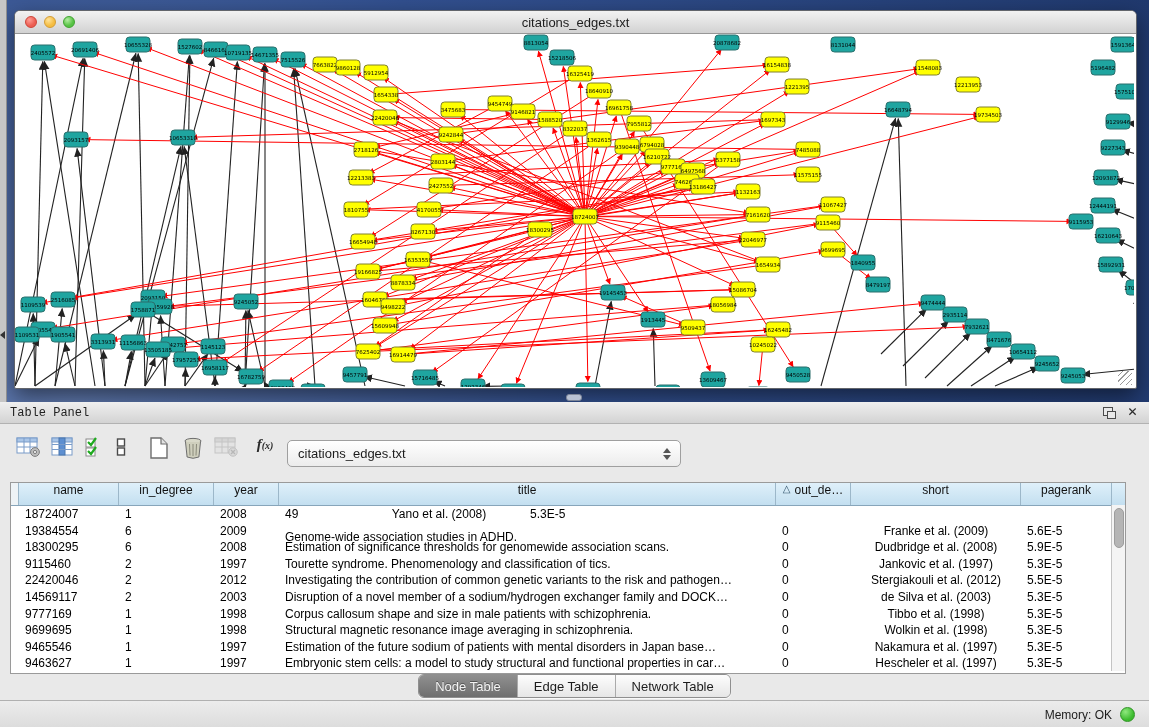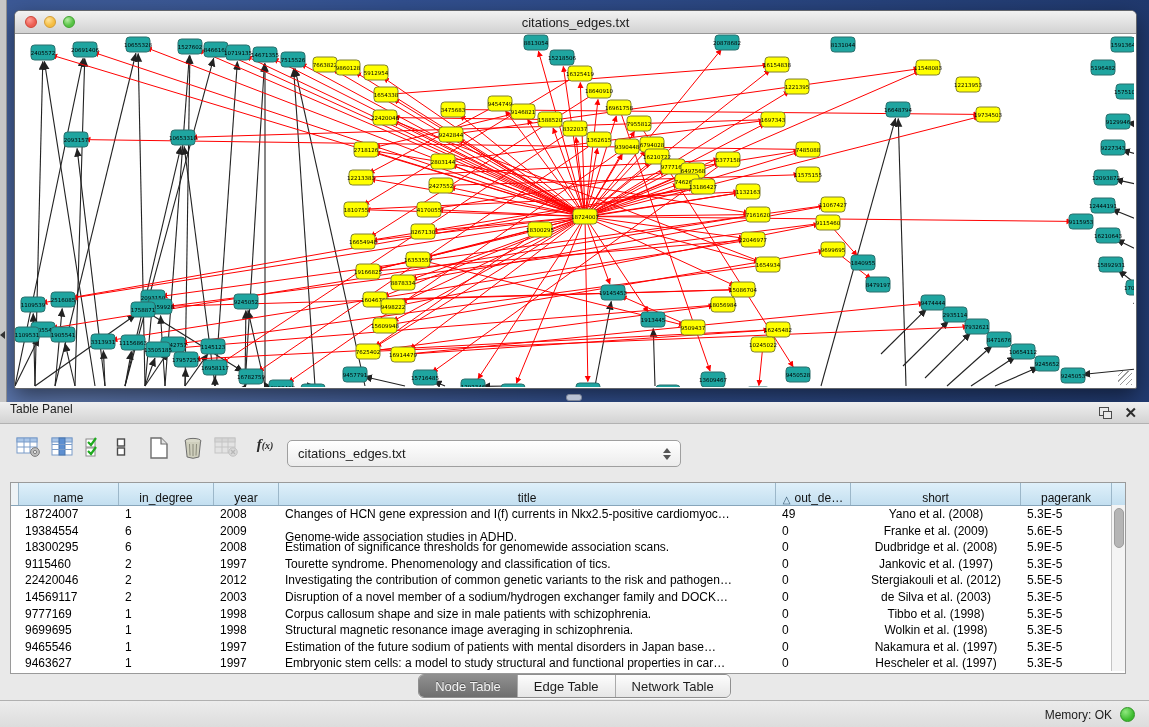--- a/index.html
+++ b/index.html
@@ -26,21 +26,21 @@
   .tl.green{background:radial-gradient(circle at 35% 30%, #b4eda2,#57c244 60%);border:1px solid #3fa32f;}
   .net-content{position:relative;width:1119px;height:353px;background:#fff;overflow:hidden;}
   .resize-grip{position:absolute;right:2px;bottom:2px;width:14px;height:14px;
                background:repeating-linear-gradient(135deg,transparent 0 3px,#9a9a9a 3px 4px);}
   .splitter-handle{position:absolute;left:566px;top:394px;width:14px;height:5px;border-radius:3px;
                    background:#b9c2d4;border:1px solid #7d8699;}
 
   
   .table-panel{position:absolute;left:0;top:402px;width:1149px;height:298px;background:#e9e9e9;}
   .panel-header{height:21px;background:linear-gradient(#efefef,#d3d3d3);
-                border-bottom:1px solid #b2b2b2;display:flex;}
+                border-bottom:1px solid #b2b2b2;display:flex;align-items:center;font-family:Liberation Mono, monospace;}
   .panel-title{font-size:12px;color:#222;margin-left:10px;}
   .panel-header-right{margin-left:auto;display:flex;align-items:center;gap:12px;margin-right:12px;}
   .float-icon{position:relative;width:13px;height:12px;}
   .float-icon .sq1{position:absolute;left:0;top:0;width:8px;height:7px;border:1.5px solid #4a4a4a;background:#e9e9e9;}
   .float-icon .sq2{position:absolute;right:0;bottom:0;width:7px;height:6px;border:1.5px solid #4a4a4a;background:#e9e9e9;}
   .close-x{font-size:15px;font-weight:bold;color:#2c2c2c;line-height:14px;cursor:default;}
 
   .toolbar{position:absolute;left:0;top:28px;width:1149px;height:46px;display:flex;align-items:center;}
   .tb-btn{width:34px;height:34px;display:flex;justify-content:center;background:none;border:none;padding:0;}
   .tb-btn svg{display:block;}
@@ -50,21 +50,21 @@
             border-radius:5px;background:linear-gradient(#ffffff,#ececec);
             display:flex;align-items:center;box-shadow:inset 0 1px 0 #fff;}
   .dropdown-label{font-size:13px;color:#1c1c1c;margin-left:10px;flex:1;}
   .dropdown-stepper{width:18px;display:flex;flex-direction:column;align-items:center;gap:2px;margin-right:4px;}
   .dropdown-stepper i{width:0;height:0;border-left:4px solid transparent;border-right:4px solid transparent;}
   .dropdown-stepper .up{border-bottom:5px solid #555;}
   .dropdown-stepper .down{border-top:5px solid #555;}
 
   .table-wrap{position:absolute;left:10px;top:80px;width:1114px;height:190px;border:1px solid #9a9a9a;background:#fff;}
   .thead{display:flex;height:22px;background:linear-gradient(#dff0fa,#c3dff0);border-bottom:1px solid #87a5ba;}
-  .th{box-sizing:border-box;border-right:1px solid #9cb7c9;display:flex;align-items:flex-end;justify-content:center;
+  .th{box-sizing:border-box;border-right:1px solid #9cb7c9;display:flex;align-items:flex-start;justify-content:center;
       font-size:12px;color:#111;overflow:hidden;white-space:nowrap;}
   .th .sort{color:#34566e;font-size:10px;margin-right:4px;}
   .th.gutter{background:#eef3f6;}
   .tbody{position:relative;height:166px;overflow:hidden;}
   .tr{display:flex;height:16.55px;align-items:center;}
   .td{box-sizing:border-box;padding:0 6px;font-size:12px;color:#000;overflow:hidden;white-space:nowrap;text-overflow:clip;}
   .td.center{text-align:center;}
   .vscroll{position:absolute;right:0;top:22px;width:13px;height:166px;background:#f4f4f4;border-left:1px solid #c4c4c4;}
   .vthumb{position:absolute;left:2px;top:3px;width:8px;height:38px;border-radius:5px;background:#b5b5b5;border:1px solid #9d9d9d;}
 
@@ -925,21 +925,20 @@
           <div class="th" style="width: 91px;">
             <span>pagerank</span>
           </div>
         </div>
       <div class="tbody" id="tbody">
           <div class="tr">
             <div class="td" style="width: 8px; padding: 0px;"></div>
             <div class="td" style="width: 100px;">18724007</div>
             <div class="td" style="width: 95px;">1</div>
             <div class="td" style="width: 65px;">2008</div>
-            <div class="td" style="width: 497px;">Changes of HCN gene expression and I(f) currents in Nkx2.5-positive cardiomyoc…</div>
             <div class="td" style="width: 75px;">49</div>
             <div class="td center" style="width: 170px;">Yano et al. (2008)</div>
             <div class="td" style="width: 91px;">5.3E-5</div>
           </div>
           <div class="tr">
             <div class="td" style="width: 8px; padding: 0px;"></div>
             <div class="td" style="width: 100px;">19384554</div>
             <div class="td" style="width: 95px;">6</div>
             <div class="td" style="width: 65px;">2009</div>
             <div class="td" style="width: 497px; margin-top: 13px;">Genome-wide association studies in ADHD.</div>

